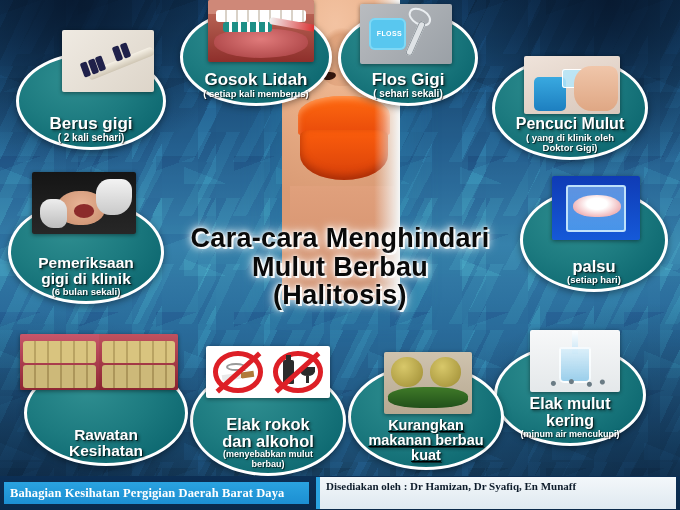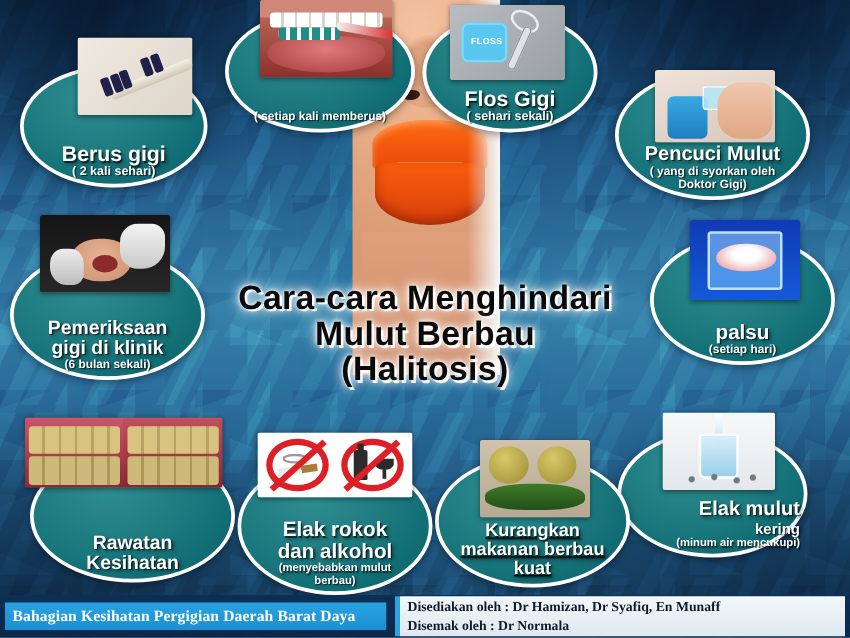--- a/index.html
+++ b/index.html
@@ -153,21 +153,21 @@
     border-radius:2px; overflow:hidden;
     box-shadow:0 1px 4px rgba(0,0,0,.45);
   }
 
   
   #bub-berus      { left:16px;  top:52px;  width:150px; height:98px; }
   #bub-lidah      { left:180px; top:8px;   width:152px; height:98px; }
   #bub-flos       { left:338px; top:10px;  width:140px; height:96px; }
   #bub-pencuci    { left:492px; top:56px;  width:156px; height:104px;}
   #bub-bersihkan  { left:520px; top:188px; width:148px; height:104px;}
-  #bub-kering     { left:494px; top:344px; width:152px; height:102px;align-items:flex-end;}
+  #bub-kering     { left:494px; top:344px; width:152px; height:102px;}
   #bub-kurangkan  { left:348px; top:364px; width:156px; height:106px;text-decoration:underline;}
   #bub-rokok      { left:190px; top:366px; width:156px; height:110px;}
   #bub-rawatan    { left:24px;  top:360px; width:164px; height:106px;}
   #bub-pemeriksaan{ left:8px;   top:200px; width:156px; height:104px;}
 
   
   #ph-berus      { left:62px;  top:30px;  width:92px;  height:62px; }
   #ph-lidah      { left:208px; top:0px;   width:106px; height:62px; }
   #ph-flos       { left:360px; top:4px;   width:92px;  height:60px; }
   #ph-pencuci    { left:524px; top:56px;  width:96px;  height:58px; }
@@ -452,42 +452,43 @@
       <div class="glove2"></div>
     </div>
   </div>
 
   <div id="bub-berus" class="bubble">
     <div class="b-label" style="font-size:17px">Berus gigi</div>
     <div class="b-sub" style="font-size:10px">( 2 kali sehari)</div>
   </div>
 
   <div id="bub-lidah" class="bubble">
+    <div class="b-label" style="font-size:17px">Gosok Lidah</div>
     <div class="b-sub" style="font-size:9.5px">( setiap kali memberus)</div>
   </div>
 
   <div id="bub-flos" class="bubble">
     <div class="b-label" style="font-size:17px">Flos Gigi</div>
     <div class="b-sub" style="font-size:10px">( sehari sekali)</div>
   </div>
 
   <div id="bub-pencuci" class="bubble">
     <div class="b-label" style="font-size:16px">Pencuci Mulut</div>
-    <div class="b-sub" style="font-size:9.5px">( yang di syorkan oleh</div>
+    <div class="b-sub" style="font-size:9.5px">( yang di klinik oleh</div>
     <div class="b-sub" style="font-size:9.5px">Doktor Gigi)</div>
   </div>
 
   <div id="bub-bersihkan" class="bubble">
     <div class="b-label" style="font-size:16.5px">palsu</div>
     <div class="b-sub" style="font-size:9.5px">(setiap hari)</div>
   </div>
 
   <div id="bub-kering" class="bubble">
     <div class="b-label" style="font-size:16px">Elak mulut</div>
-    <div class="b-label" style="font-size:12px">kering</div>
+    <div class="b-label" style="font-size:16px">kering</div>
     <div class="b-sub" style="font-size:9px">(minum air mencukupi)</div>
   </div>
 
   <div id="bub-kurangkan" class="bubble">
     <div class="b-label" style="font-size:14.5px">Kurangkan</div>
     <div class="b-label" style="font-size:14.5px">makanan berbau</div>
     <div class="b-label" style="font-size:14.5px">kuat</div>
   </div>
 
   <div id="bub-rokok" class="bubble">
@@ -508,17 +509,16 @@
     <div class="b-sub" style="font-size:9.5px">(6 bulan sekali)</div>
   </div>
 
   <div class="footer">
     <div class="footer-bg"></div>
     <div class="footer-left">
       <span>Bahagian Kesihatan Pergigian Daerah Barat Daya</span>
     </div>
     <div class="footer-right">
       <div>Disediakan oleh : Dr Hamizan, Dr Syafiq, En Munaff</div>
-      <div>Disemak oleh : Dr Normala</div>
     </div>
   </div>
 
 </div>
 
 </body></html>

